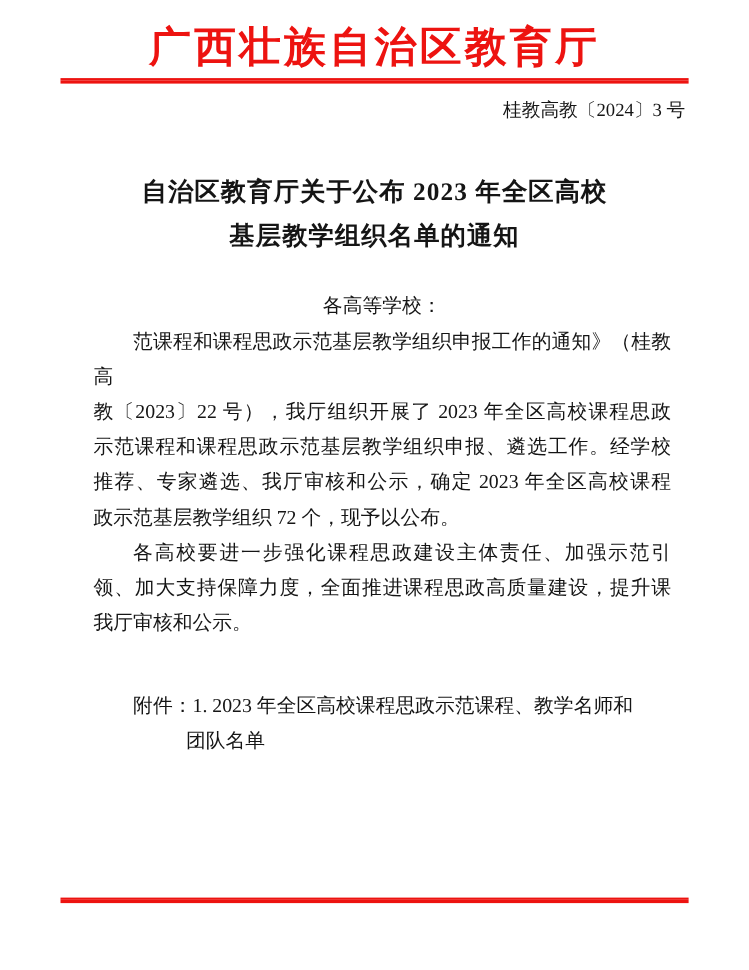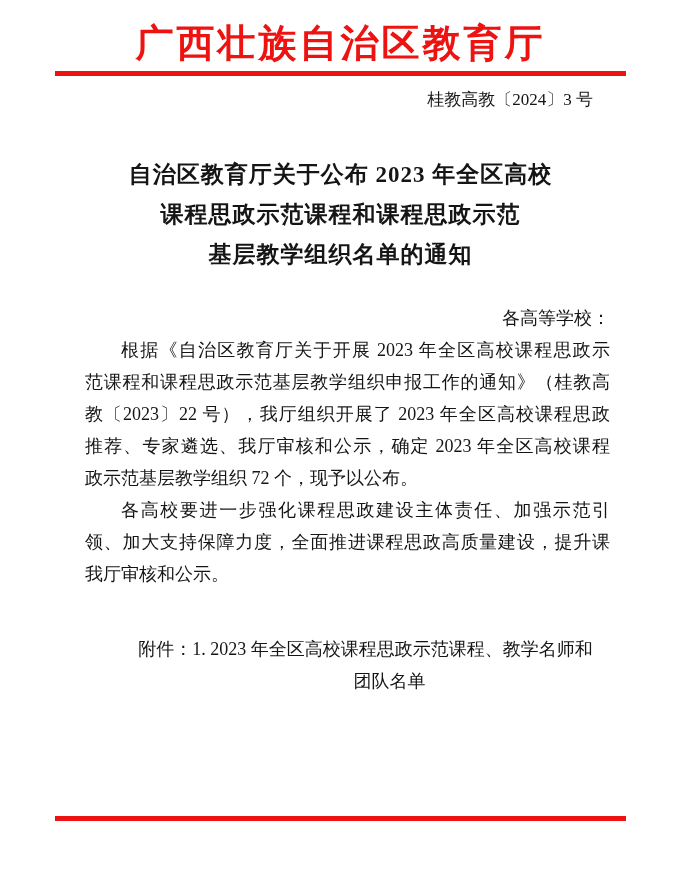--- a/index.html
+++ b/index.html
@@ -39,74 +39,73 @@
   }
   .rule-top { margin-top: 5px; }
   .rule-bottom {
     position: absolute;
     left: 55px;
     top: 816px;
     margin: 0;
   }
   .doc-no {
     margin-top: 13px;
-    padding-right: 88px;
+    padding-right: 58px;
     text-align: right;
     font-size: 17px;
     line-height: 22px;
   }
   .title {
     margin-top: 44px;
     text-align: center;
     font-weight: bold;
     font-size: 23px;
     letter-spacing: 1px;
     line-height: 40px;
   }
   .body {
     margin: 27px 71px 0 85px;
     font-size: 18px;
     line-height: 32px;
     text-align: left;
   }
-  .salutation { text-align: right; }
+  .salutation { text-align: center; }
   .para > div {
     text-align: justify;
     text-align-last: justify;
   }
   .para > div:first-child { text-indent: 2em; }
   .para > div:last-child { text-align-last: left; }
-  .attachment { margin-top: 43px; text-align: center; }
+  .attachment { margin-top: 43px; }
   .attachment > div:first-child { text-indent: 2em; }
   .attachment > div + div { margin-left: 84px; }
 </style>
 </head>
 <body>
 
 <div class="page">
 
   <h1 class="agency">广西壮族自治区教育厅</h1>
 
   <div class="rule rule-top"></div>
 
   <div class="doc-no">桂教高教〔2024〕3 号</div>
 
   <div class="title">
       <div>自治区教育厅关于公布 2023 年全区高校</div>
-      <div>课程思政示范课程和课程思政示范</div>
       <div>基层教学组织名单的通知</div>
     </div>
 
   <div class="body">
     <div class="salutation">各高等学校：</div>
 
     <div class="para">
-        <div>根据《自治区教育厅关于开展 2023 年全区高校课程思政示</div>
         <div>范课程和课程思政示范基层教学组织申报工作的通知》（桂教高</div>
         <div>教〔2023〕22 号），我厅组织开展了 2023 年全区高校课程思政</div>
+        <div>示范课程和课程思政示范基层教学组织申报、遴选工作。经学校</div>
         <div>推荐、专家遴选、我厅审核和公示，确定 2023 年全区高校课程</div>
         <div>政示范基层教学组织 72 个，现予以公布。</div>
       </div>
 
     <div class="para">
         <div>各高校要进一步强化课程思政建设主体责任、加强示范引</div>
         <div>领、加大支持保障力度，全面推进课程思政高质量建设，提升课</div>
         <div>我厅审核和公示。</div>
       </div>
 

